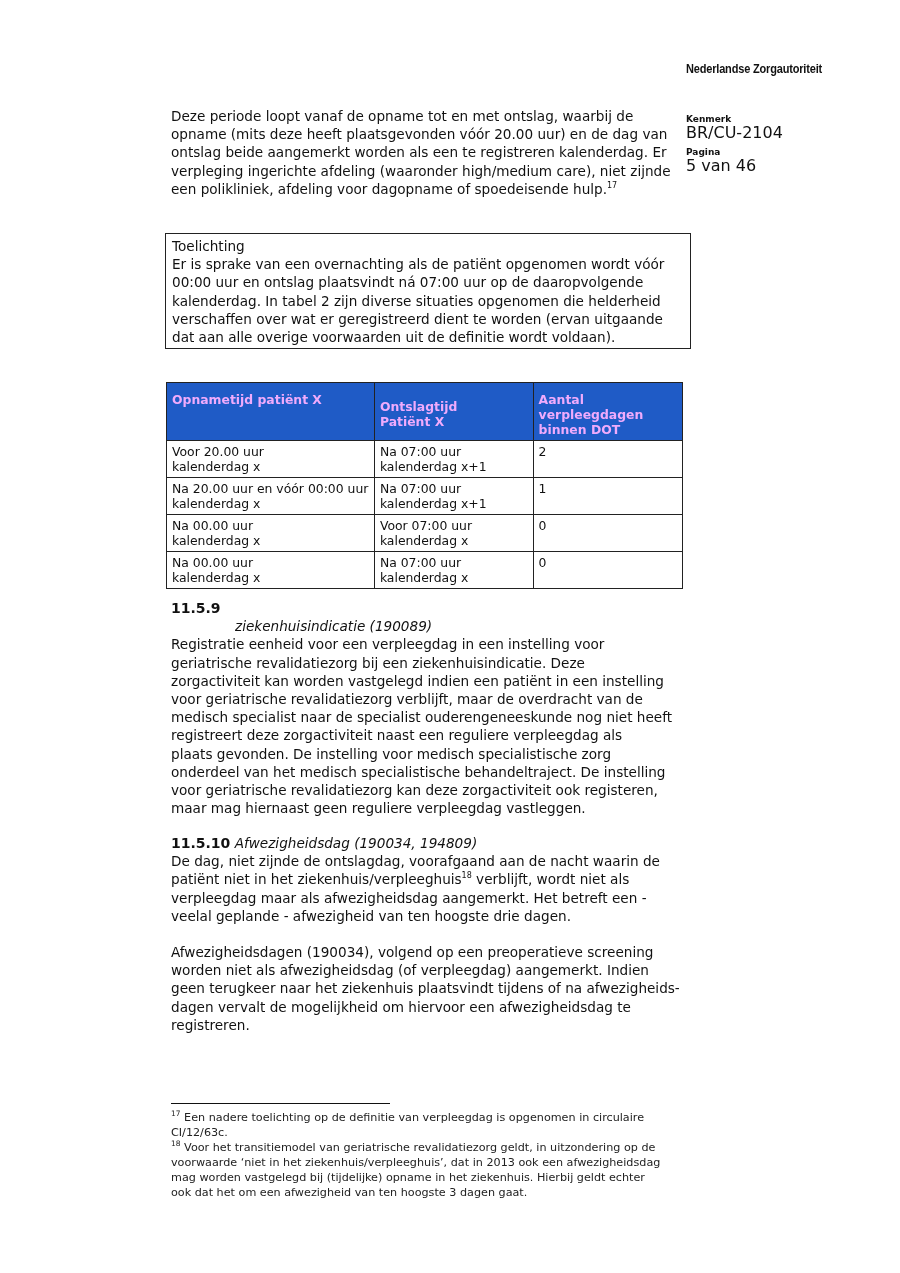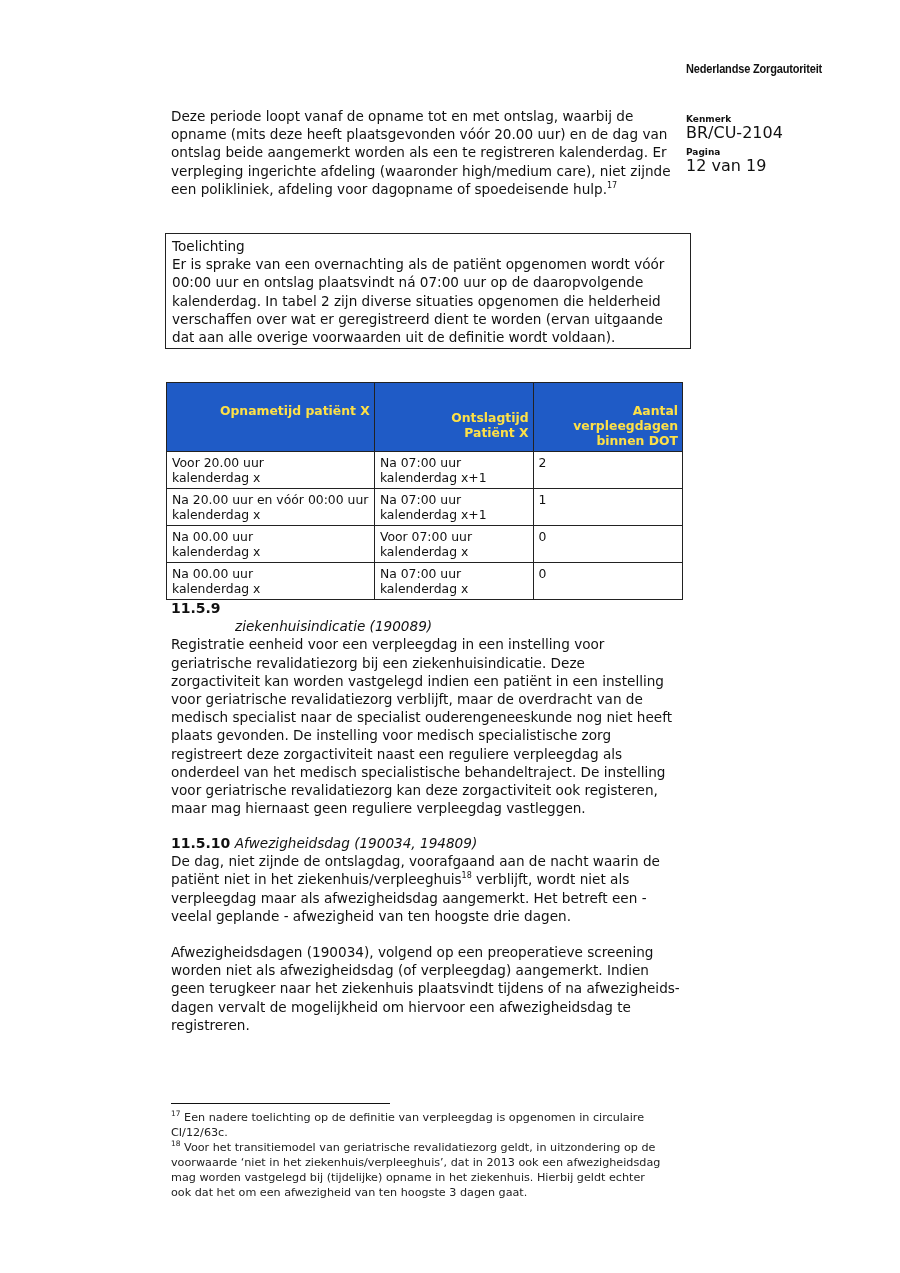--- a/index.html
+++ b/index.html
@@ -10,43 +10,43 @@
   .meta { position: absolute; left: 686px; top: 113px; font-size: 11.5px; line-height: 15px; }
   .meta .lbl { font-weight: bold; font-size: 9px; line-height: 12px; }
   .meta .val { font-size: 16px; margin-bottom: 6px; }
   .main { position: absolute; left: 171px; top: 107px; width: 520px; font-size: 13.6px; line-height: 18.2px; }
   sup { font-size: 8px; line-height: 0; vertical-align: 6px; }
   .box { position: absolute; left: 165px; top: 233px; width: 514px; border: 1.5px solid #222;
          padding: 3px 4px 2px 6px; font-size: 13.6px; line-height: 18.2px; }
   .caption { position: absolute; left: 171px; top: 366px; font-size: 13.6px; line-height: 16px; margin-top: 28px; }
   table.t { position: absolute; left: 166px; top: 382px; width: 517px; border-collapse: collapse;
             font-size: 12.4px; line-height: 15px; }
-  table.t th { background: #1f5bc6; color: #fde047; font-weight: bold; text-align: right; vertical-align: top;
-               border: 1.5px solid #222; padding: 20px 4px 3px 5px; height: 45px; }
+  table.t th { background: #1f5bc6; color: #f0abfc; font-weight: bold; text-align: left; vertical-align: top;
+               border: 1.5px solid #222; padding: 9px 4px 3px 5px; height: 45px; }
   table.t td { border: 1.5px solid #222; padding: 3px 4px 3px 5px; vertical-align: top; height: 29px; }
   .c1 { width: 200px; } .c2 { width: 150px; } .c3 { width: 140px; }
   .sec { position: absolute; left: 171px; width: 520px; font-size: 13.6px; line-height: 18.2px; }
   .secnum { font-weight: bold; font-size: 14px; }
   .sectitle { font-style: italic; }
   .hang { display: flex; }
   .hang .n { width: 64px; flex: none; }
   .rule { position: absolute; left: 171px; top: 1103px; width: 219px; border-top: 1.5px solid #111; }
   .fn { position: absolute; left: 171px; width: 500px; font-size: 11.2px; line-height: 15px; color: #222; }
   .fn sup { font-size: 7.5px; vertical-align: 5px; }
 </style>
 </head>
 <body>
 
 <div class="org">Nederlandse Zorgautoriteit</div>
 
 <div class="meta">
   <div class="lbl">Kenmerk</div>
   <div class="val">BR/CU-2104</div>
   <div class="lbl">Pagina</div>
-  <div class="val">12 van 19</div>
+  <div class="val">5 van 46</div>
 </div>
 
 <div class="main">
   <div>Deze periode loopt vanaf de opname tot en met ontslag, waarbij de</div>
   <div>opname (mits deze heeft plaatsgevonden vóór 20.00 uur) en de dag van</div>
   <div>ontslag beide aangemerkt worden als een te registreren kalenderdag. Er</div>
   <div>verpleging ingerichte afdeling (waaronder high/medium care), niet zijnde</div>
   <div><span>een polikliniek, afdeling voor dagopname of spoedeisende hulp.</span><sup>17</sup></div>
 </div>
 
@@ -132,22 +132,22 @@
     <span class="sectitle">
       <br>
       <span>ziekenhuisindicatie (190089)</span>
     </span>
   </div>
   <div>Registratie eenheid voor een verpleegdag in een instelling voor</div>
   <div>geriatrische revalidatiezorg bij een ziekenhuisindicatie. Deze</div>
   <div>zorgactiviteit kan worden vastgelegd indien een patiënt in een instelling</div>
   <div>voor geriatrische revalidatiezorg verblijft, maar de overdracht van de</div>
   <div>medisch specialist naar de specialist ouderengeneeskunde nog niet heeft</div>
+  <div>registreert deze zorgactiviteit naast een reguliere verpleegdag als</div>
   <div>plaats gevonden. De instelling voor medisch specialistische zorg</div>
-  <div>registreert deze zorgactiviteit naast een reguliere verpleegdag als</div>
   <div>onderdeel van het medisch specialistische behandeltraject. De instelling</div>
   <div>voor geriatrische revalidatiezorg kan deze zorgactiviteit ook registeren,</div>
   <div>maar mag hiernaast geen reguliere verpleegdag vastleggen.</div>
 </div>
 
 <div class="sec" style="top:834px">
   <div>
     <span class="secnum">11.5.10</span>
     <span class="sectitle">Afwezigheidsdag (190034, 194809)</span>
   </div>

